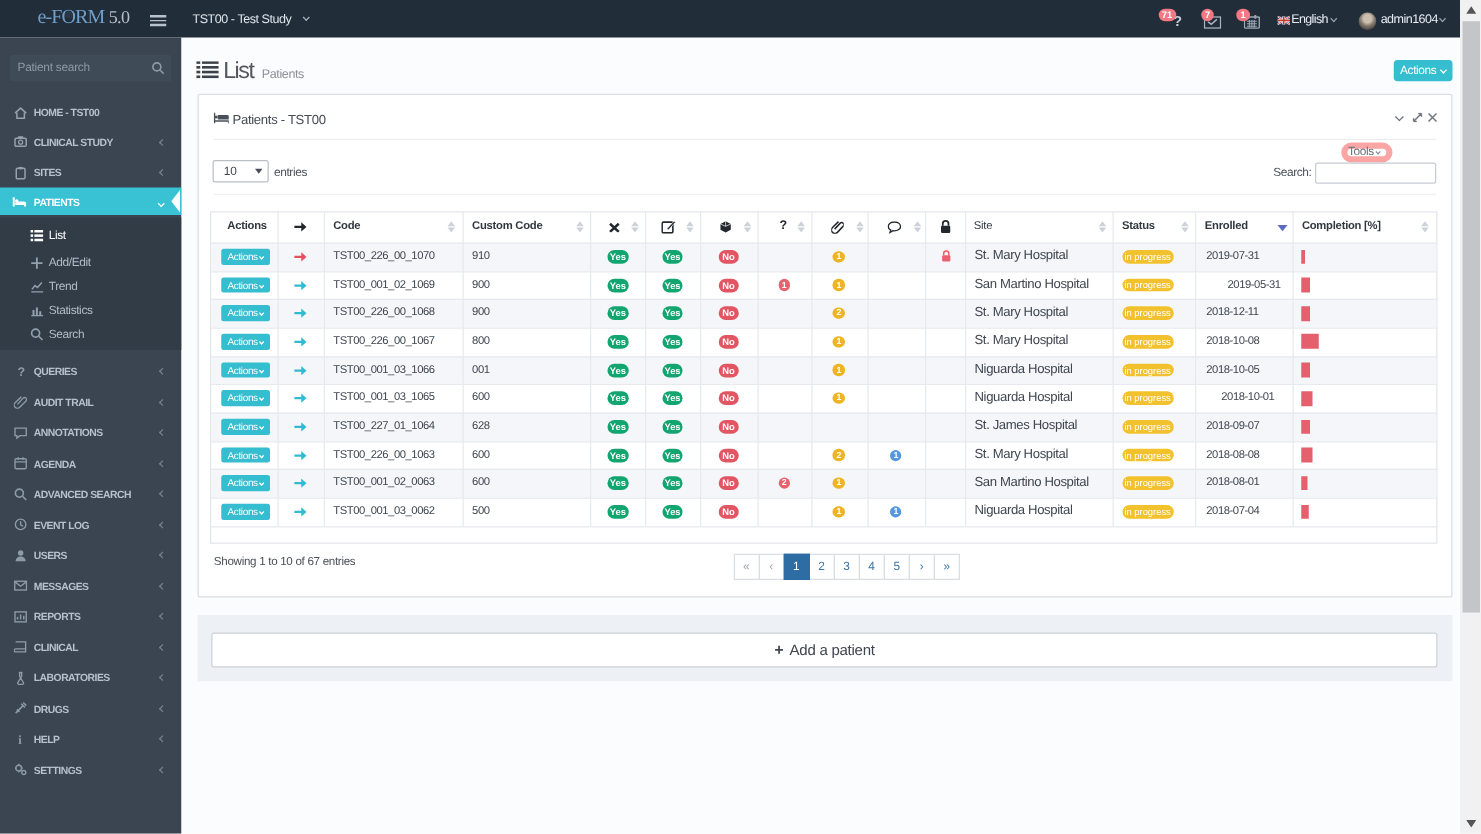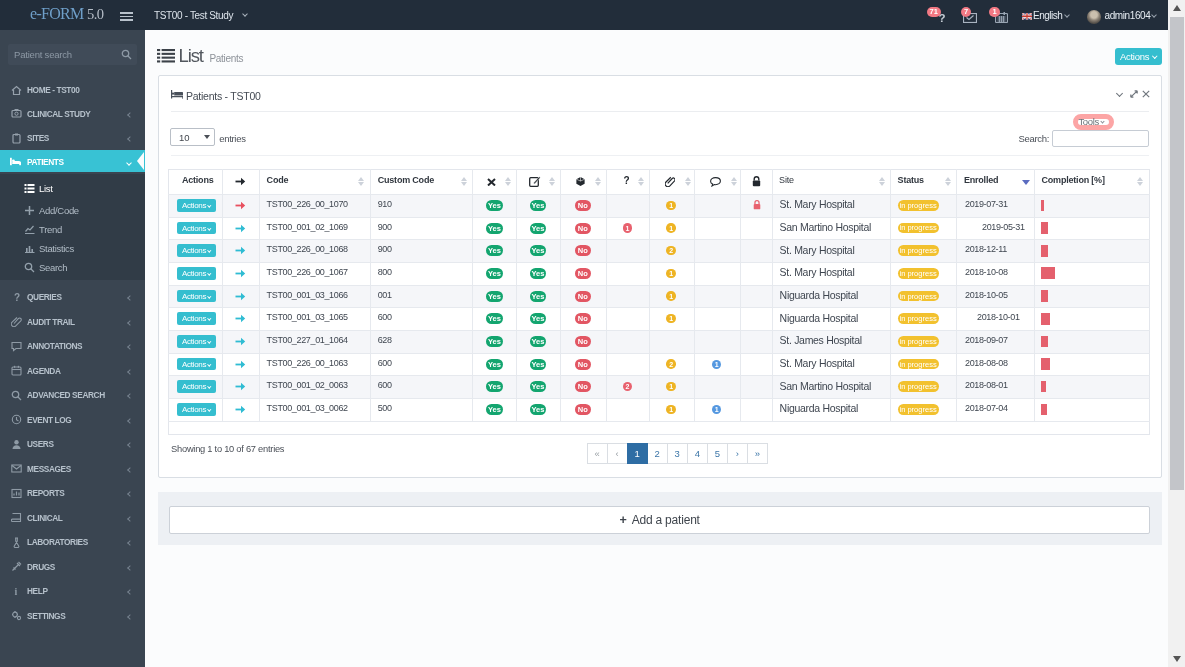--- a/index.html
+++ b/index.html
@@ -81,21 +81,21 @@
 <div class="abs" style="left:0;top:174.2px;width:145px;height:105.8px;background:#313c47;"></div>
 <div class="abs cv" style="left:39px;top:178.6px;height:20px;font-size:9.5px;letter-spacing:-0.3px;color:#ffffff;">List</div>
 <svg class="abs" style="left:24px;top:183.1px;" width="11" height="11" viewBox="0 0 11 11">
     <rect x="0.5" y="1" width="2" height="2" fill="#ffffff"></rect>
     <rect x="3.5" y="1" width="7" height="2" fill="#ffffff"></rect>
     <rect x="0.5" y="4.5" width="2" height="2" fill="#ffffff"></rect>
     <rect x="3.5" y="4.5" width="7" height="2" fill="#ffffff"></rect>
     <rect x="0.5" y="8" width="2" height="2" fill="#ffffff"></rect>
     <rect x="3.5" y="8" width="7" height="2" fill="#ffffff"></rect>
   </svg>
-<div class="abs cv" style="left:39px;top:200.1px;height:20px;font-size:9.5px;letter-spacing:-0.3px;color:#b2bdc7;">Add/Code</div>
+<div class="abs cv" style="left:39px;top:200.1px;height:20px;font-size:9.5px;letter-spacing:-0.3px;color:#b2bdc7;">Add/Edit</div>
 <svg class="abs" style="left:24px;top:204.6px;" width="11" height="11" viewBox="0 0 11 11">
     <path d="M5.5 1v9M1 5.5h9" stroke="#93a0ab" stroke-width="1.5"></path>
   </svg>
 <div class="abs cv" style="left:39px;top:219.2px;height:20px;font-size:9.5px;letter-spacing:-0.3px;color:#b2bdc7;">Trend</div>
 <svg class="abs" style="left:24px;top:223.7px;" width="11" height="11" viewBox="0 0 11 11">
     <path d="M1 9.5h9.5" stroke="#93a0ab" stroke-width="1"></path>
     <path d="M1.5 7.5l2.5-3l2 1.5l3.5-4" fill="none" stroke="#93a0ab" stroke-width="1.2"></path>
   </svg>
 <div class="abs cv" style="left:39px;top:238.7px;height:20px;font-size:9.5px;letter-spacing:-0.3px;color:#b2bdc7;">Statistics</div>
 <svg class="abs" style="left:24px;top:243.2px;" width="11" height="11" viewBox="0 0 11 11">

